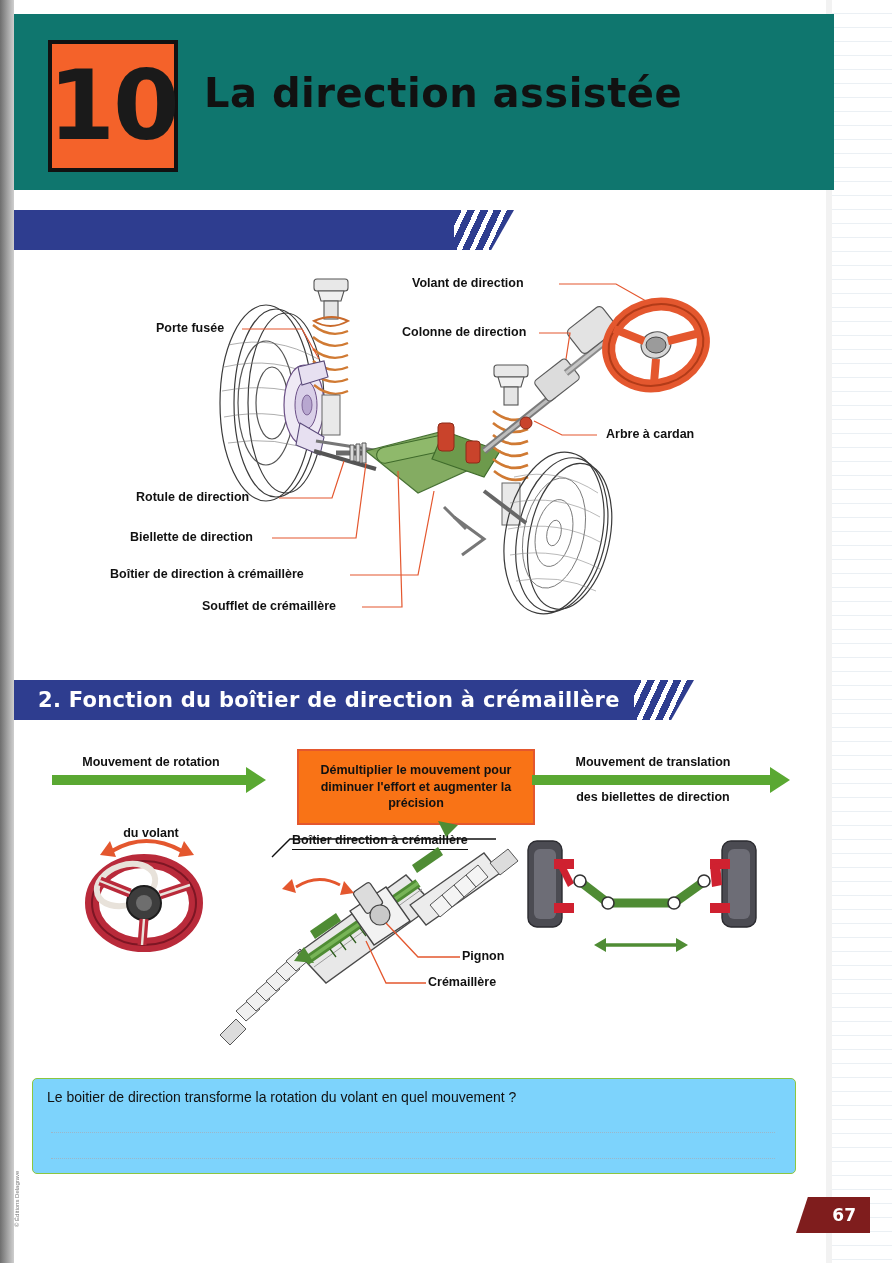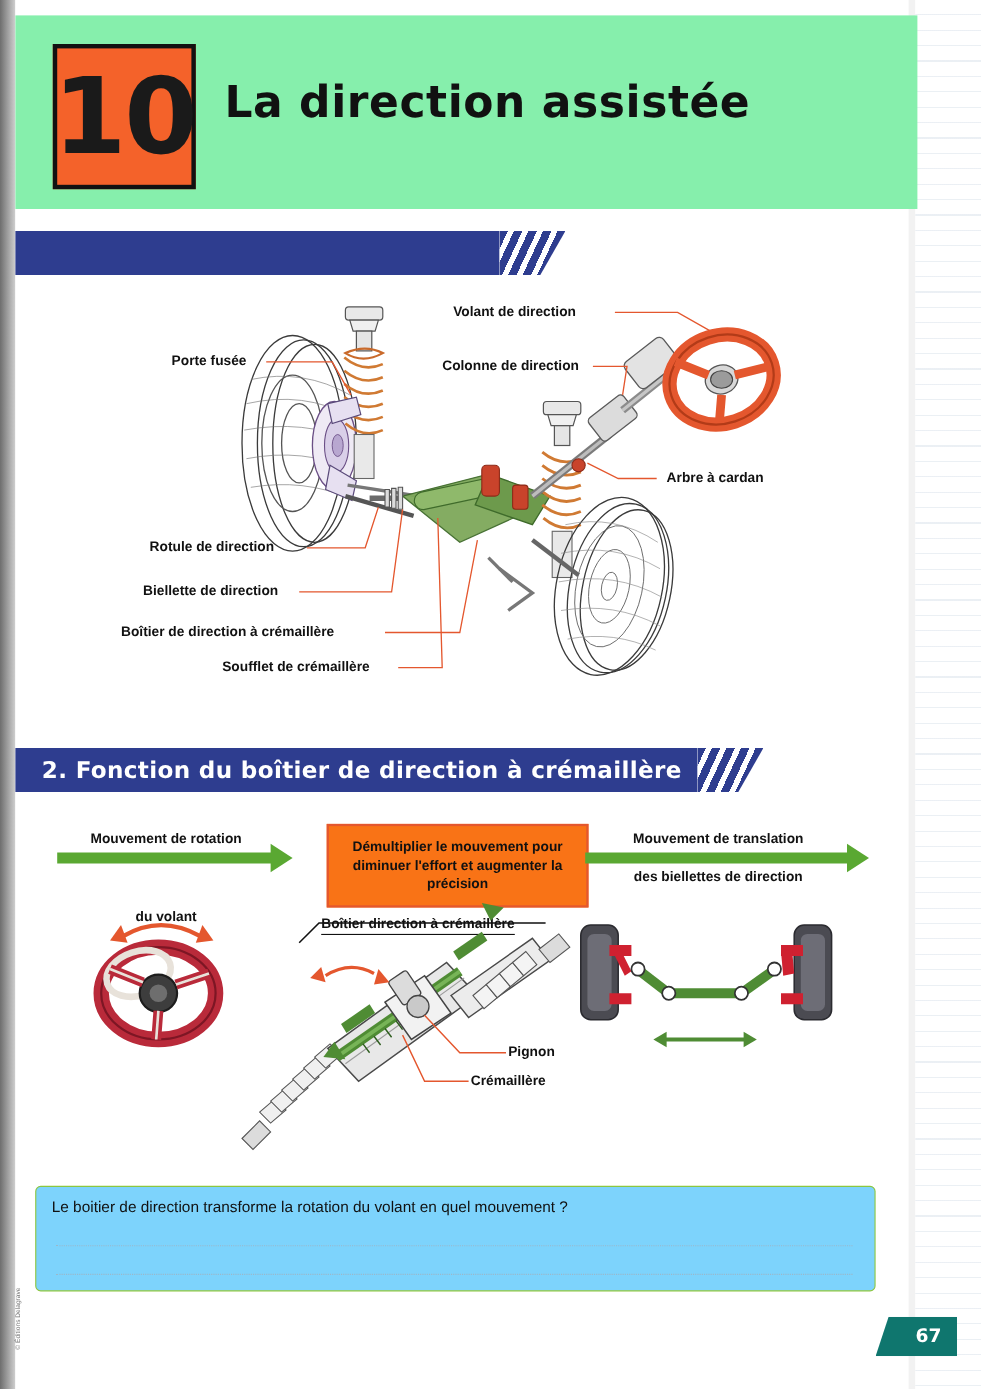--- a/index.html
+++ b/index.html
@@ -27,21 +27,21 @@
   .ruled{
     position:absolute;right:0;top:0;width:60px;height:1263px;
     background:repeating-linear-gradient(#ffffff 0 13px,#e9eef3 13px 14px);
     opacity:.9;
   }
   .ruled.left-edge{right:60px;width:6px;background:#f1f1f1;}
 
   
   .header{
     position:absolute;left:14px;top:14px;width:820px;height:176px;
-    background:#86efac;
+    background:#0f766e;
   }
   .chapnum{
     position:absolute;left:34px;top:26px;width:122px;height:124px;
     border:4px solid #111;background:#f4622a;
     display:flex;align-items:center;justify-content:center;
   }
   .chapnum span{
     font-family:"DejaVu Sans", sans-serif;
     font-weight:bold;font-size:96px;color:#1a1a1a;line-height:1;
     letter-spacing:-2px;
@@ -115,21 +115,21 @@
     font-size:14px;color:#111;font-family:"Liberation Sans",sans-serif;
   }
   .dots{
     position:absolute;left:18px;width:724px;height:1px;
     border-bottom:1px dotted #9bb7c9;
   }
 
   
   .pagenum{
     position:absolute;right:22px;bottom:30px;width:74px;height:36px;
-    background:#0f766e;color:#fff;font-weight:bold;font-size:17px;
+    background:#7f1d1d;color:#fff;font-weight:bold;font-size:17px;
     display:flex;align-items:center;justify-content:flex-end;
     padding-right:14px;box-sizing:border-box;
     clip-path:polygon(16% 0,100% 0,100% 100%,0 100%);
     font-family:"DejaVu Sans",sans-serif;
   }
   .sidecode{
     position:absolute;left:20px;bottom:36px;
     font-size:6px;color:#777;
     transform:rotate(-90deg);transform-origin:left bottom;
     white-space:nowrap;font-family:"Liberation Sans",sans-serif;

